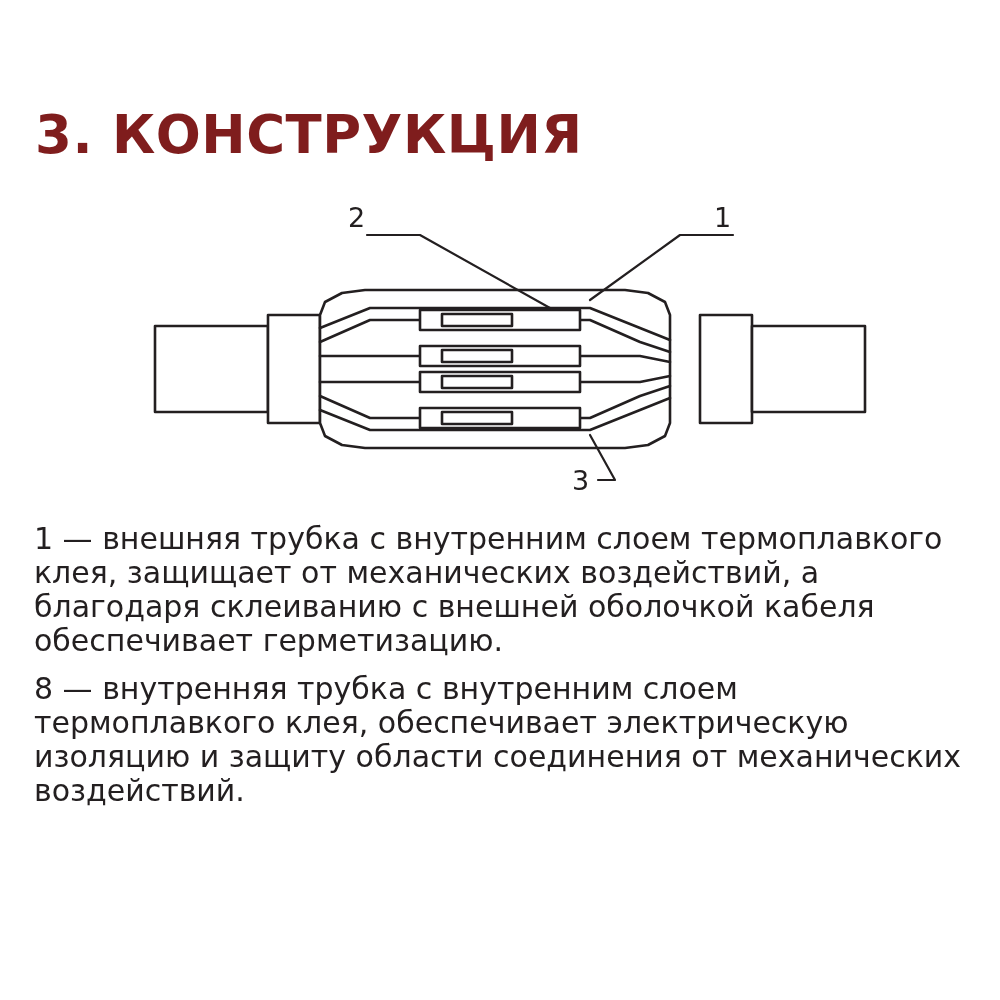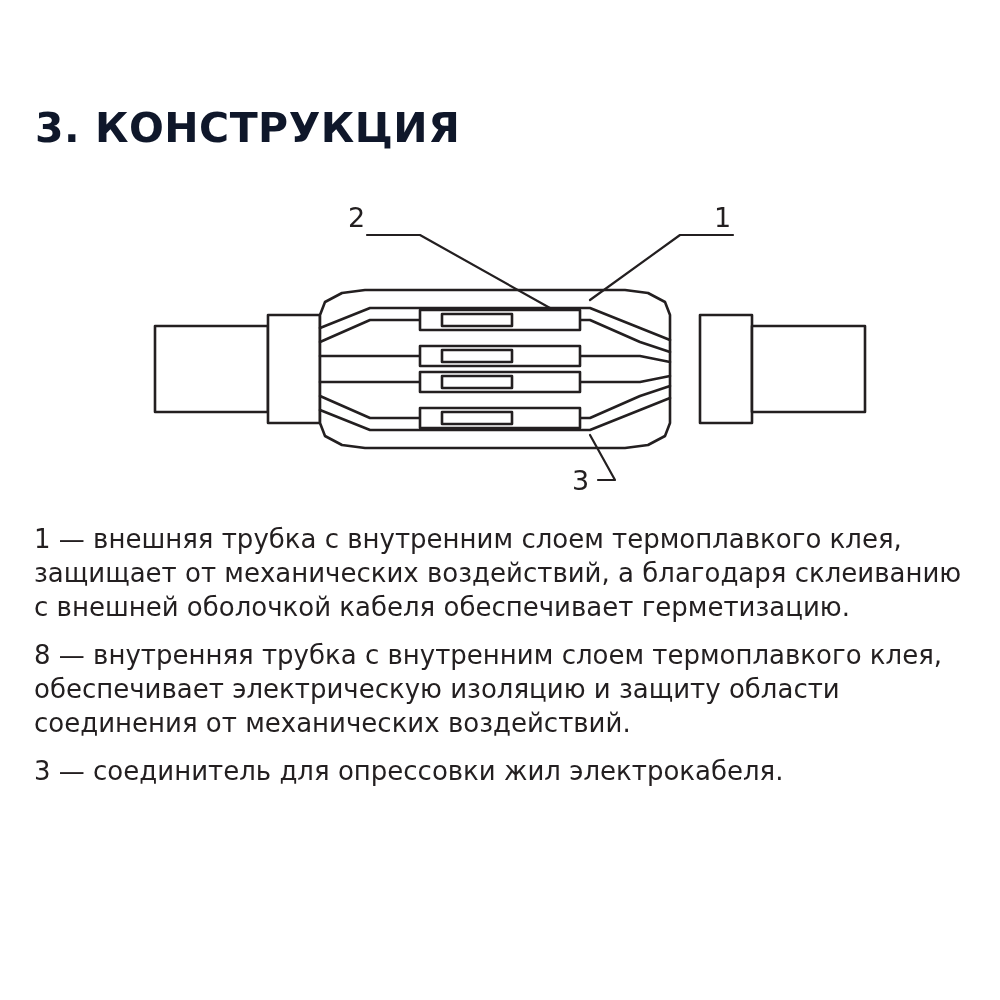--- a/index.html
+++ b/index.html
@@ -18,44 +18,44 @@
   .page {
     position: absolute;
     left: 0; top: 0;
     width: 1000px;
     height: 1000px;
   }
   .title {
     position: absolute;
     left: 35px;
     top: 104px;
-    font-size: 41px;
+    font-size: 53px;
     font-weight: bold;
     letter-spacing: 0.5px;
-    color: #0f172a;
+    color: #7f1d1d;
     font-family: "DejaVu Sans", sans-serif;
   }
   .figure {
     position: absolute;
     left: 120px;
     top: 180px;
     width: 780px;
     height: 330px;
   }
   .callout-num {
     position: absolute;
     font-size: 27px;
     color: #231f20;
     font-family: "DejaVu Sans", sans-serif;
   }
   .desc {
     position: absolute;
     left: 34px;
     width: 930px;
-    font-size: 26px;
+    font-size: 30px;
     line-height: 34px;
     color: #231f20;
     font-family: "DejaVu Sans", sans-serif;
   }
   .desc p {
     margin: 0 0 14px 0;
   }
   .desc p:last-child { margin-bottom: 0; }
 </style>
 </head>
@@ -129,16 +129,15 @@
     </svg>
 
     <div class="callout-num" style="left:228px; top:22px;">2</div>
     <div class="callout-num" style="left:594px; top:22px;">1</div>
     <div class="callout-num" style="left:452px; top:285px;">3</div>
   </div>
 
   <div class="desc" style="top:522px;">
     <p>1 — внешняя трубка с внутренним слоем термоплавкого клея, защищает от механических воздействий, а благодаря склеиванию с внешней оболочкой кабеля обеспечивает герметизацию.</p>
     <p>8 — внутренняя трубка с внутренним слоем термоплавкого клея, обеспечивает электрическую изоляцию и защиту области соединения от механических воздействий.</p>
-    <p>3 — соединитель для опрессовки жил электрокабеля.</p>
   </div>
 
 </div>
 
 </body></html>

